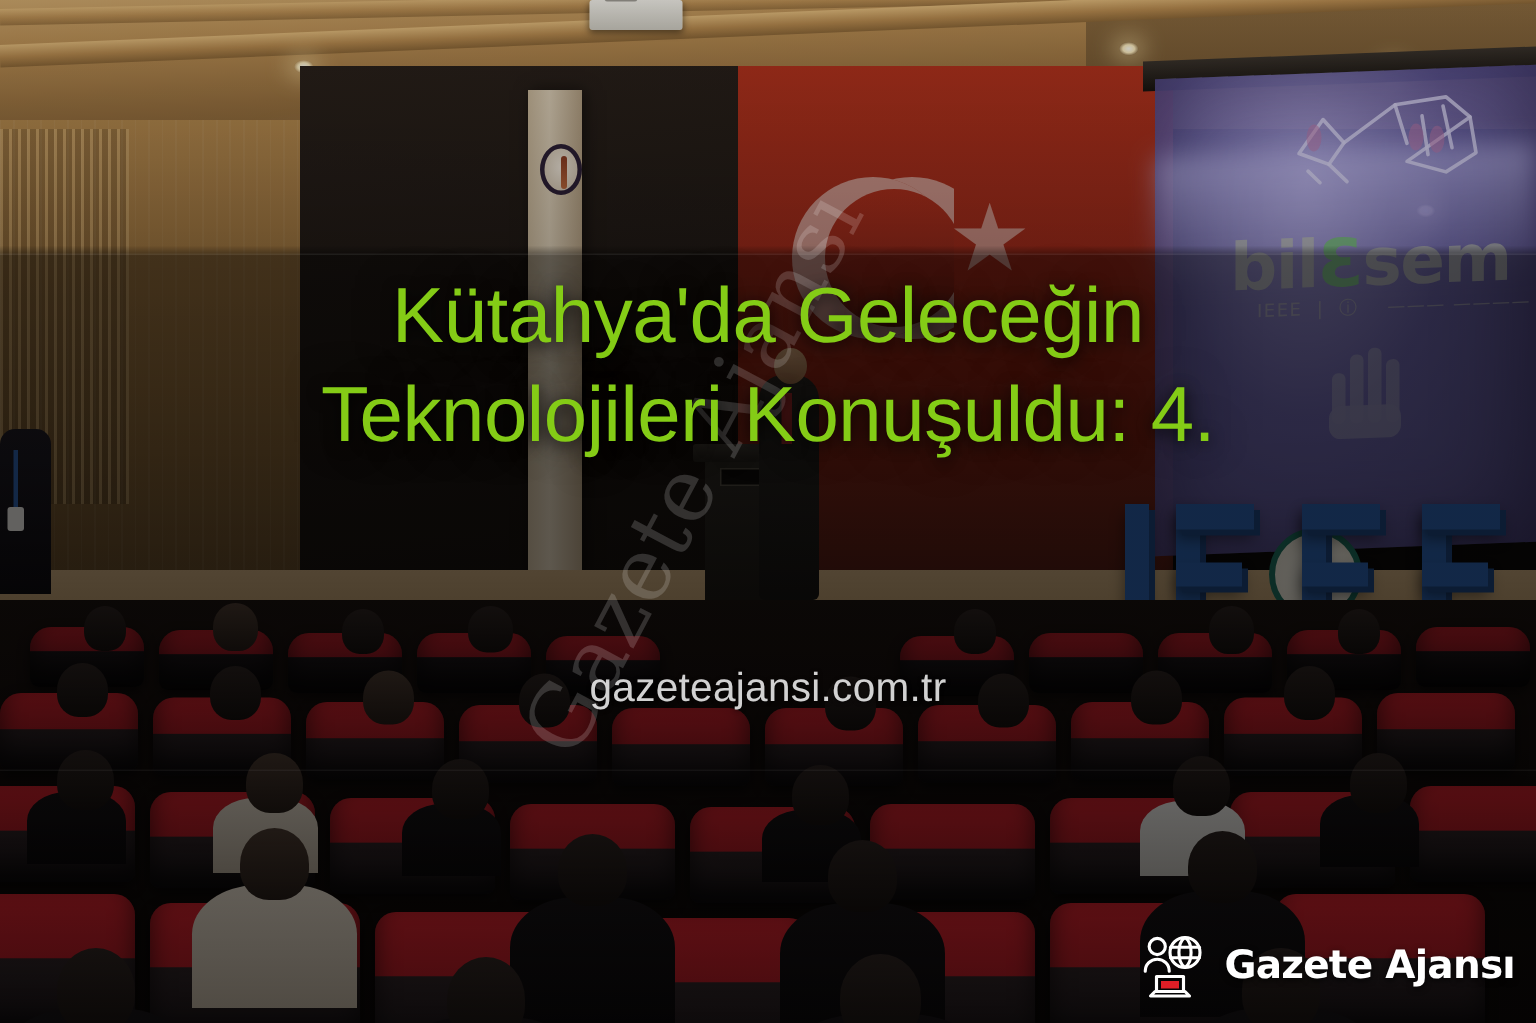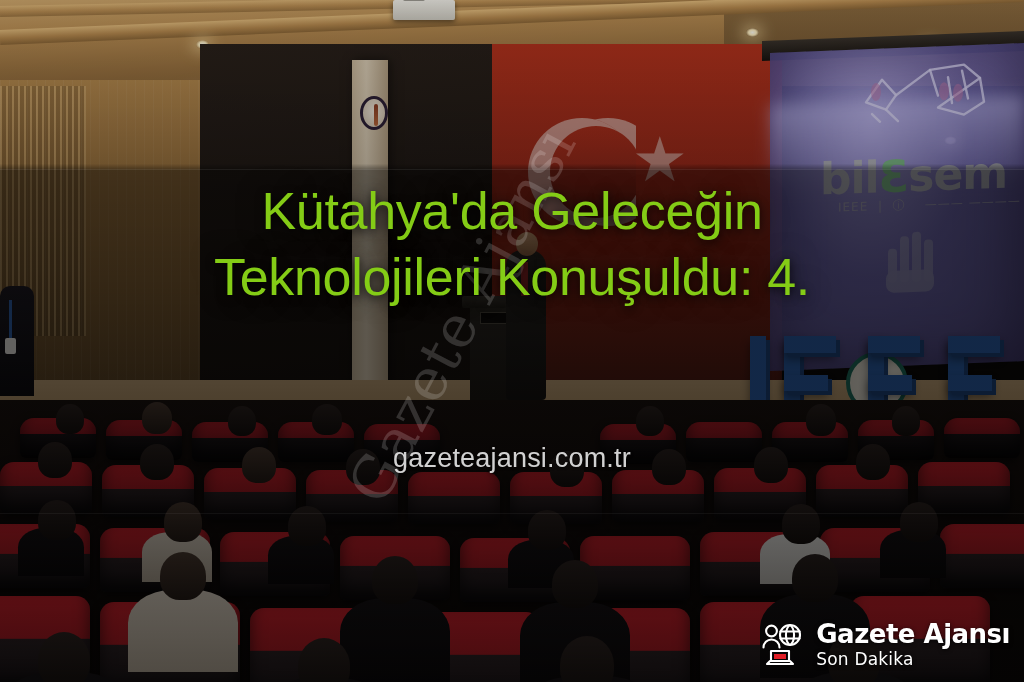--- a/index.html
+++ b/index.html
@@ -597,17 +597,16 @@
         <path d="M23.4 11.5 H42.6"></path>
         <path d="M23.4 18.5 H42.6"></path>
 
         <path d="M14 31 H32 V41 H14 Z"></path>
         <path d="M10 44 H36 L33 41 H13 Z"></path>
       </g>
       <rect x="17" y="34" width="12" height="5" fill="#e01e26"></rect>
     </svg>
     <div class="brand-text">
       <span class="brand-name">Gazete Ajansı</span>
-      <span class="brand-sub">Son Dakika</span>
     </div>
   </div>
 
 </div>
 
 </body></html>

